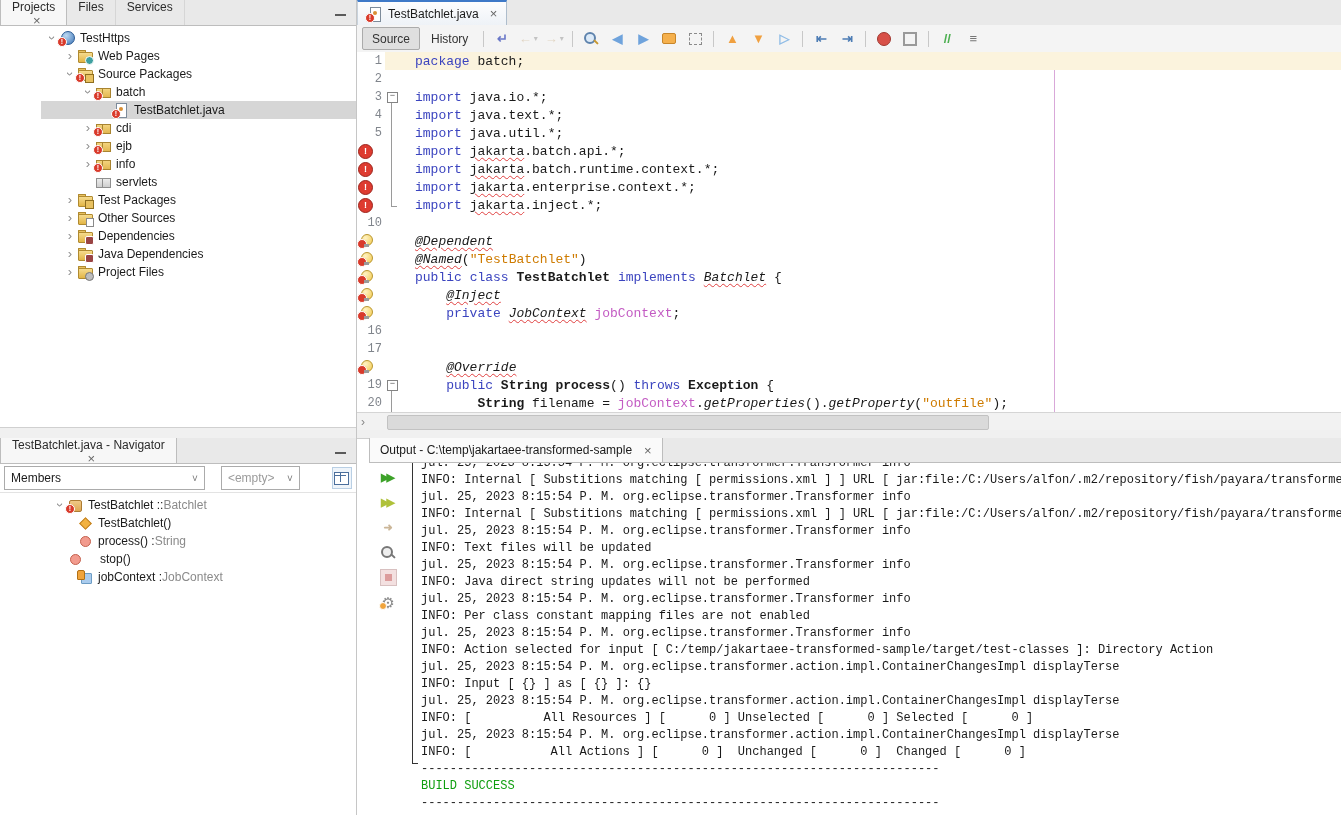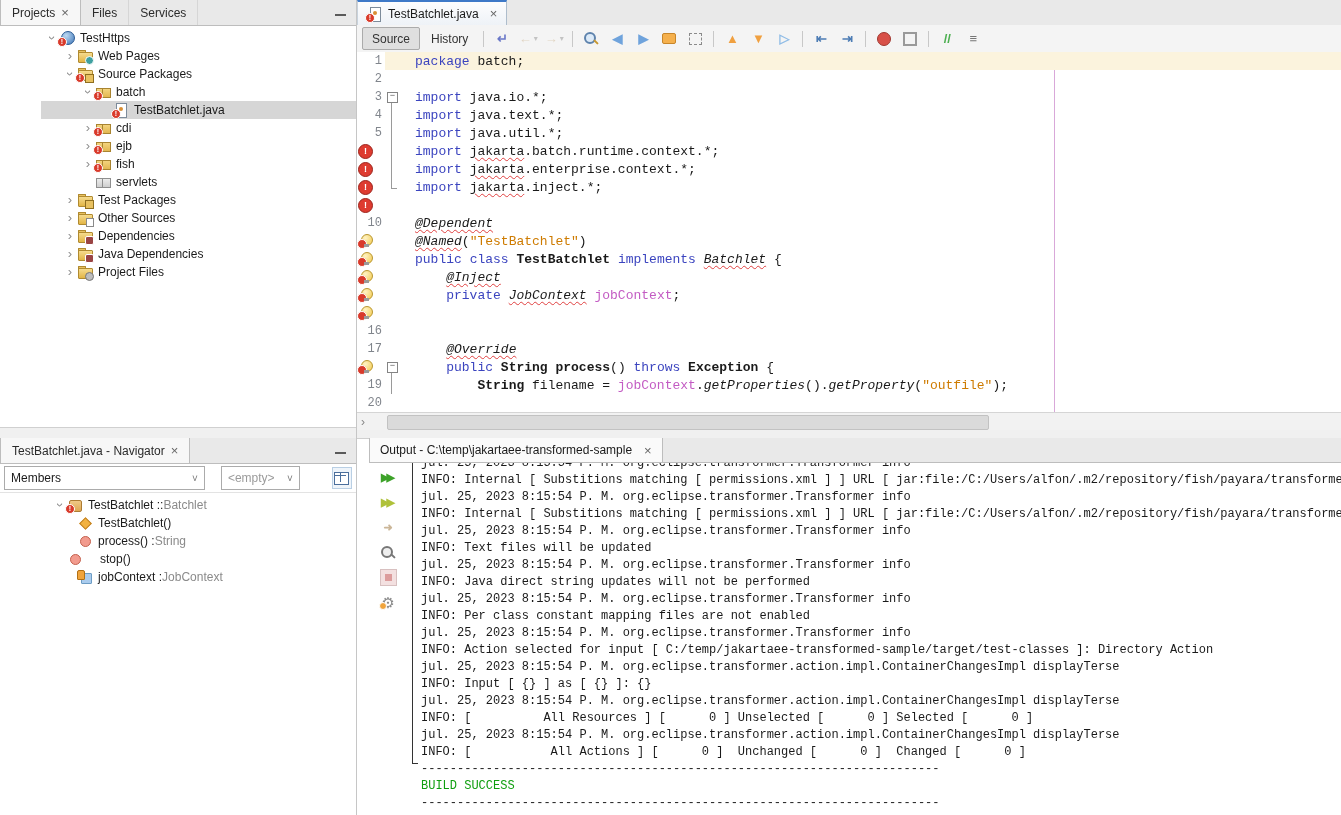--- a/index.html
+++ b/index.html
@@ -7,21 +7,21 @@
        font-family:"Liberation Sans",sans-serif;font-size:12px;color:#1a1a1a;}
   .abs{position:absolute;}
 
   
   #left{left:0;top:0;width:356px;height:815px;border-right:1px solid #c6c6c6;}
   #projects-panel{left:0;top:0;width:356px;height:427px;background:#fff;}
   #lr-split{left:0;top:427px;width:356px;height:11px;background:#f0f0f0;border-top:1px solid #d0d0d0;border-bottom:1px solid #cfcfcf;}
   #navigator-panel{left:0;top:438px;width:356px;height:377px;background:#fff;}
 
   .panel-tabbar{position:relative;height:25px;background:#e9e9e9;border-bottom:1px solid #bdbdbd;display:flex;align-items:stretch;}
-  .ptab{display:flex;align-items:center;padding:0 11px;color:#2b2b2b;border-right:1px solid #d6d6d6;cursor:default;}
+  .ptab{display:flex;align-items:center;padding:0 11px;color:#2b2b2b;border-right:1px solid #d6d6d6;cursor:default;flex-direction:column;}
   .ptab.active{background:#f7f7f7;border-left:1px solid #bdbdbd;border-right:1px solid #bdbdbd;}
   .tab-close{margin-left:6px;color:#666;font-size:13px;line-height:1;}
   .minimize-btn{position:absolute;right:10px;top:14px;width:11px;height:2px;background:#5a5a5a;}
 
   .tree{padding-top:3px;margin-left:41px;}
   .trow{position:relative;height:18px;display:flex;align-items:center;white-space:nowrap;}
   .trow.selected{background:#d6d6d6;}
   .chev{display:inline-block;width:14px;text-align:center;color:#8f8f8f;font-size:13px;line-height:10px;}
   .chev.open{transform:rotate(90deg);}
   .chev.none{visibility:hidden;}
@@ -220,21 +220,21 @@
             <span class="ic package">
               <span class="badge err">!</span>
             </span>
             <span class="tlabel">ejb</span>
           </div>
           <div class="trow" style="padding-left: 40px;">
             <span class="chev">›</span>
             <span class="ic package">
               <span class="badge err">!</span>
             </span>
-            <span class="tlabel">fish</span>
+            <span class="tlabel">info</span>
           </div>
           <div class="trow" style="padding-left: 40px;">
             <span class="chev none">›</span>
             <span class="ic package gray"></span>
             <span class="tlabel">servlets</span>
           </div>
           <div class="trow" style="padding-left: 22px;">
             <span class="chev">›</span>
             <span class="ic folder">
               <span class="badge grid"></span>
@@ -483,20 +483,21 @@
           <div class="gcell">
             <span>20</span>
           </div>
         </div>
       <div id="code-lines">
           <div class="cline hl"><span class="foldcol"></span><span class="codetext"><span class="tok-k">package</span><span> batch;</span></span></div>
           <div class="cline"><span class="foldcol"></span><span class="codetext"></span></div>
           <div class="cline"><span class="foldcol"><span class="fbox">−</span><span class="fmid" style="top: 12px;"></span></span><span class="codetext"><span class="tok-k">import</span><span> java.io.*;</span></span></div>
           <div class="cline"><span class="foldcol"><span class="fmid"></span></span><span class="codetext"><span class="tok-k">import</span><span> java.text.*;</span></span></div>
           <div class="cline"><span class="foldcol"><span class="fmid"></span></span><span class="codetext"><span class="tok-k">import</span><span> java.util.*;</span></span></div>
+          <div class="cline"><span class="foldcol"><span class="fmid"></span></span><span class="codetext"><span class="tok-k">import</span><span> </span><span class="sqg">jakarta</span><span>.batch.api.*;</span></span></div>
           <div class="cline"><span class="foldcol"><span class="fmid"></span></span><span class="codetext"><span class="tok-k">import</span><span> </span><span class="sqg">jakarta</span><span>.batch.runtime.context.*;</span></span></div>
           <div class="cline"><span class="foldcol"><span class="fmid"></span></span><span class="codetext"><span class="tok-k">import</span><span> </span><span class="sqg">jakarta</span><span>.enterprise.context.*;</span></span></div>
           <div class="cline"><span class="foldcol"><span class="fend"></span></span><span class="codetext"><span class="tok-k">import</span><span> </span><span class="sqg">jakarta</span><span>.inject.*;</span></span></div>
           <div class="cline"><span class="foldcol"></span><span class="codetext"></span></div>
           <div class="cline"><span class="foldcol"></span><span class="codetext"><span class="tok-a sqg">@Dependent</span></span></div>
           <div class="cline"><span class="foldcol"></span><span class="codetext"><span class="tok-a sqg">@Named</span><span>(</span><span class="tok-s">"TestBatchlet"</span><span>)</span></span></div>
           <div class="cline"><span class="foldcol"></span><span class="codetext"><span class="tok-k">public</span><span> </span><span class="tok-k">class</span><span> </span><span class="tok-t">TestBatchlet</span><span> </span><span class="tok-k">implements</span><span> </span><span class="tok-ti sqg">Batchlet</span><span> {</span></span></div>
           <div class="cline"><span class="foldcol"></span><span class="codetext"><span>    </span><span class="tok-a sqg">@Inject</span></span></div>
           <div class="cline"><span class="foldcol"></span><span class="codetext"><span>    </span><span class="tok-k">private</span><span> </span><span class="tok-ti sqg">JobContext</span><span> </span><span class="tok-f">jobContext</span><span>;</span></span></div>
           <div class="cline"><span class="foldcol"></span><span class="codetext"></span></div>

